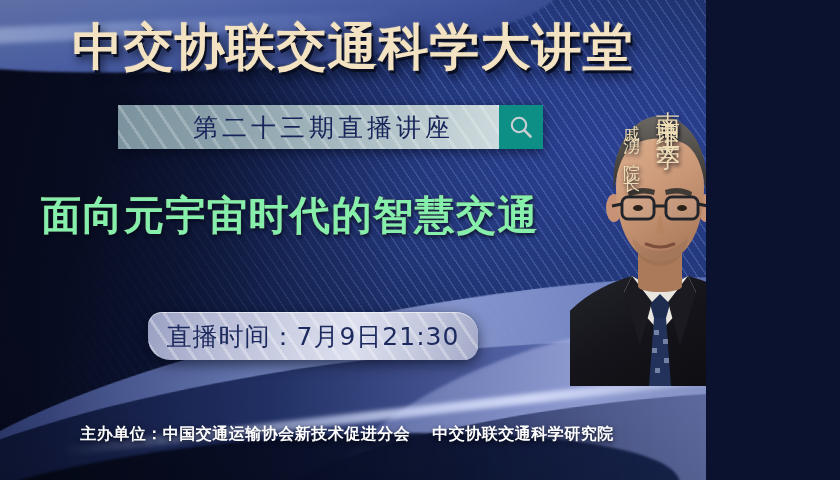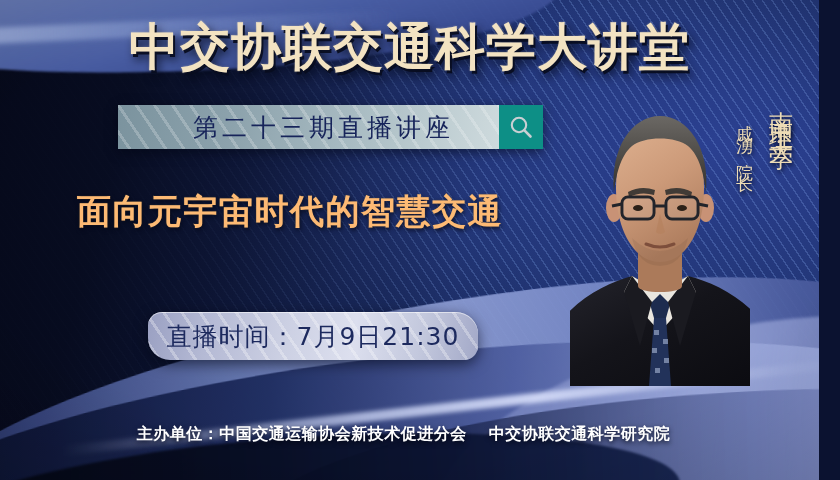--- a/index.html
+++ b/index.html
@@ -1,19 +1,19 @@
 <!DOCTYPE html>
 <html><head>
 <meta charset="utf-8">
 <style>
   html,body{margin:0;padding:0;background:#0b1230;}
   body{font-family:"Liberation Sans","DejaVu Sans",sans-serif;}
 
   .poster{
-    position:relative;width:819px;height:480px;overflow:hidden;
+    position:relative;width:706px;height:480px;overflow:hidden;
     background:#121a43;
   }
 
   
   .bg-base{
     position:absolute;inset:0;
     background:
       radial-gradient(120% 90% at 88% 30%, #2b4091 0%, #233779 34%, #1a2a5d 58%, #121f49 78%, #0d1536 100%),
       linear-gradient(110deg,#080d26 0%,#0c1332 30%,#16255c 62%,#22357d 100%);
   }
@@ -144,22 +144,22 @@
   }
   .subbanner-search{
     width:44px;background:#0d8f86;display:flex;align-items:center;justify-content:center;
   }
   .subbanner-search svg{display:block;}
 
   
   .maintitle{
     position:absolute;left:30px;top:190px;width:520px;text-align:center;
     font-family:Liberation Serif, serif;
-    font-weight:bold;font-size:34px;line-height:1.28;letter-spacing:1.5px;
-    color:#fdba74;
+    font-weight:bold;font-size:40px;line-height:1.28;letter-spacing:1.5px;
+    color:#86efac;
     text-shadow:1px 2px 4px rgba(4,8,24,.9), 0 0 1px rgba(230,180,90,.6);
   }
   .maintitle .l2{display:block;}
 
   
   .timepill{
     position:absolute;left:148px;top:312px;width:330px;height:48px;
     display:flex;align-items:center;justify-content:center;
     background:linear-gradient(100deg,#9aa0c2 0%,#b4b9d4 18%,#ccd0e3 42%,#dcdfee 62%,#c3c8dd 82%,#a3a9c8 100%);
     border-radius:14px 22px 14px 22px;

